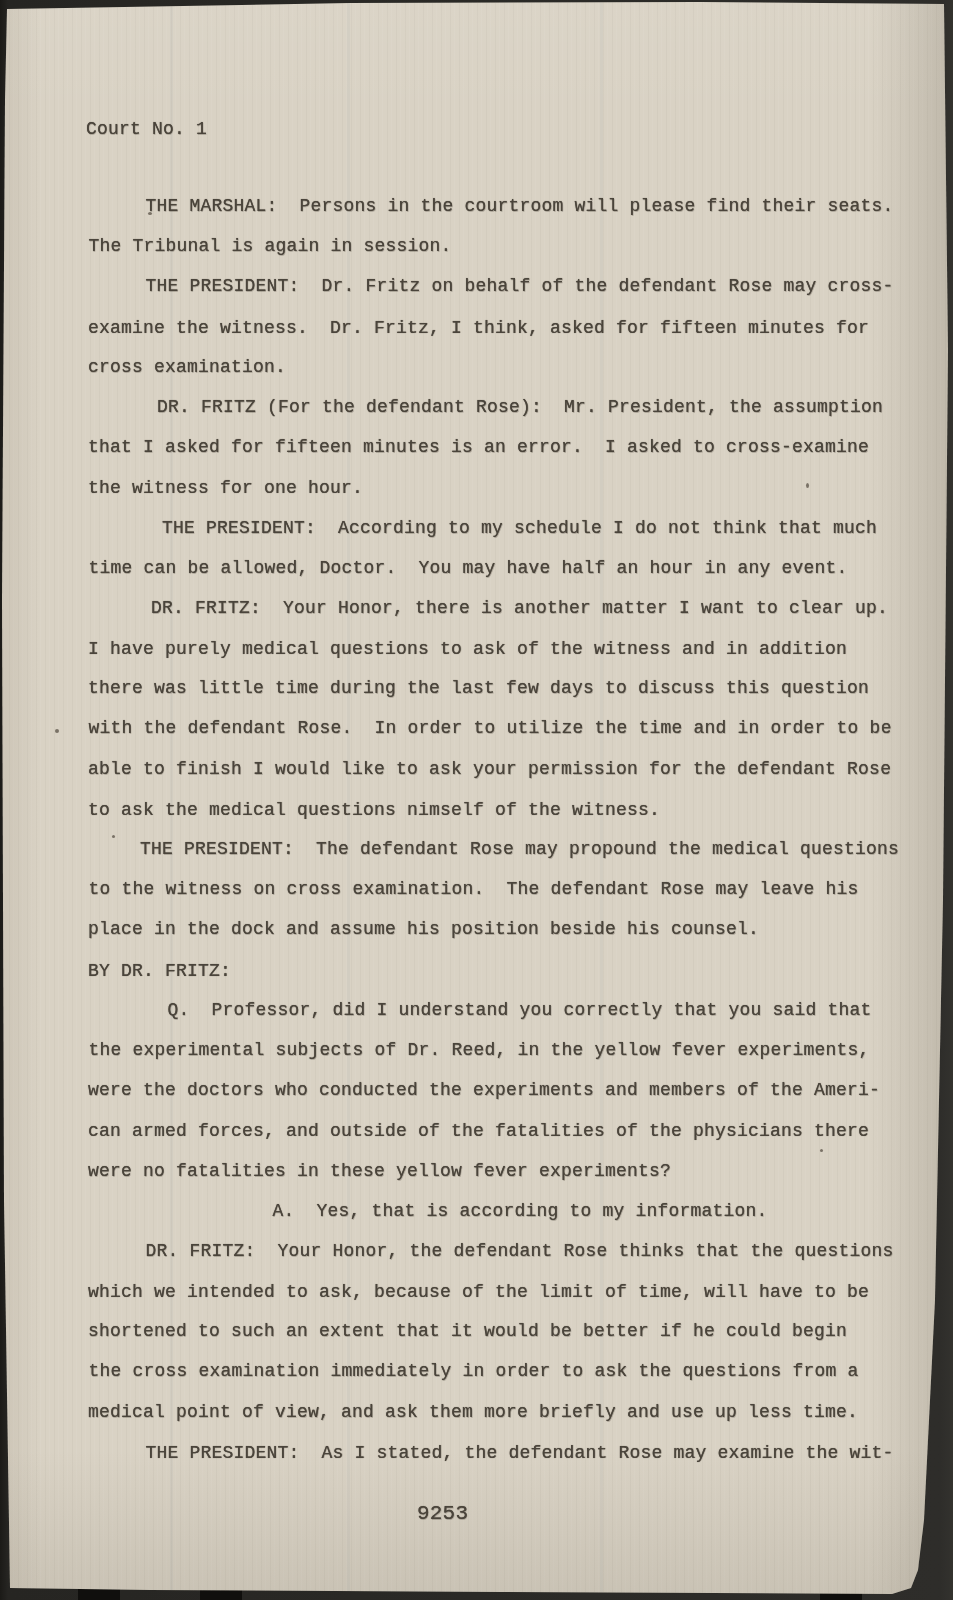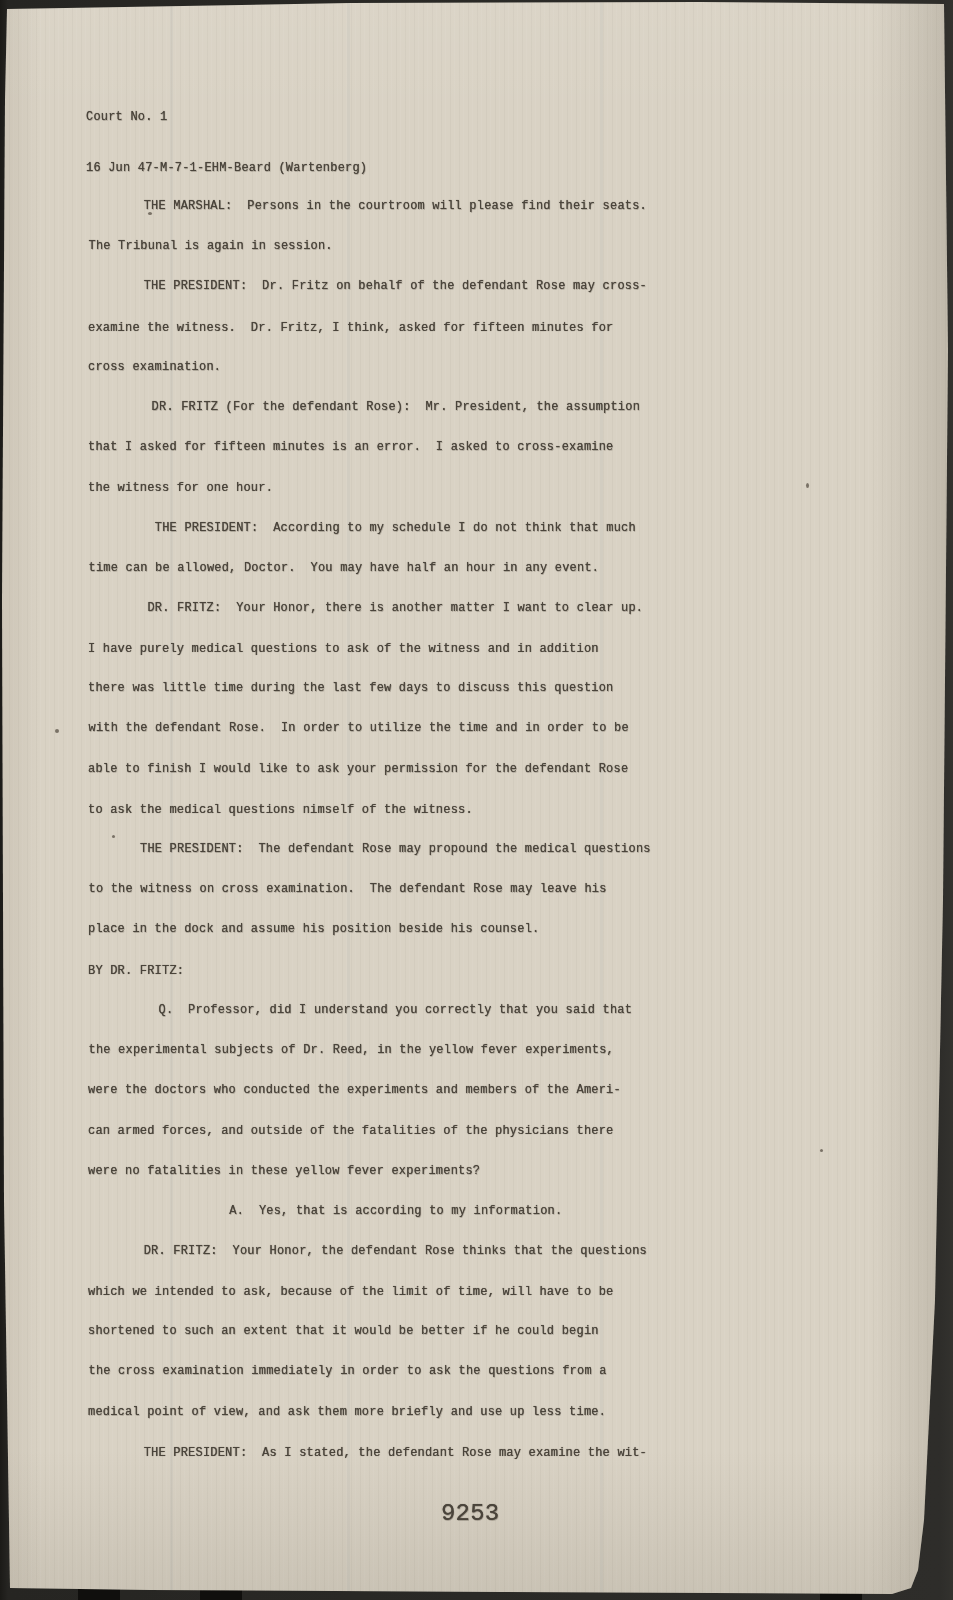--- a/index.html
+++ b/index.html
@@ -43,50 +43,49 @@
   .streak.s3{left:600px;}
   .speck{position:absolute;background:rgba(70,63,52,0.65);border-radius:50%;}
   .sp1{left:148px;top:212px;width:4px;height:3px;}
   .sp2{left:55px;top:729px;width:4px;height:4px;}
   .sp3{left:806px;top:483px;width:3px;height:5px;}
   .sp4{left:112px;top:835px;width:3px;height:3px;}
   .sp5{left:820px;top:1149px;width:3px;height:3px;}
 
   .typed{
     color:#4a443b;
-    font-size:12px;
+    font-size:18px;
     letter-spacing:0.2px;
     text-shadow:0 0 0.8px rgba(62,56,46,0.85), 0.6px 0.6px 0.4px rgba(62,56,46,0.22);
     white-space:pre;
   }
   .header{position:absolute;left:86px;top:78px;}
   .header .hline{line-height:23px;}
   .body-block{position:absolute;left:88px;top:186px;}
   .line{height:40.2px;line-height:40.2px;}
   .line.indent{padding-left:52px;text-align:center;}
   .line:nth-child(4n){transform:translateY(0.6px);}
   .line:nth-child(4n+2){transform:translateX(0.5px);}
-  .page-number{position:absolute;left:441px;top:1494px;font-size:24px;line-height:40px;}
+  .page-number{position:absolute;left:417px;top:1494px;font-size:21px;line-height:40px;}
 </style>
 </head>
 <body>
 
 <div class="scan">
   <div class="tab t1"></div>
   <div class="tab t2"></div>
   <div class="tab t3"></div>
 
   <div class="paper">
     <div class="streak s1"></div>
     <div class="streak s2"></div>
     <div class="streak s3"></div>
 
     <div class="header typed">
       <div class="hline">Court No. 1</div>
-      <div class="hline">16 Jun 47-M-7-1-EHM-Beard (Wartenberg)</div>
     </div>
 
     <div class="body-block typed" id="transcript"><div class="line indent">THE MARSHAL:  Persons in the courtroom will please find their seats.</div><div class="line">The Tribunal is again in session.</div><div class="line indent">THE PRESIDENT:  Dr. Fritz on behalf of the defendant Rose may cross-</div><div class="line">examine the witness.  Dr. Fritz, I think, asked for fifteen minutes for</div><div class="line">cross examination.</div><div class="line indent">DR. FRITZ (For the defendant Rose):  Mr. President, the assumption</div><div class="line">that I asked for fifteen minutes is an error.  I asked to cross-examine</div><div class="line">the witness for one hour.</div><div class="line indent">THE PRESIDENT:  According to my schedule I do not think that much</div><div class="line">time can be allowed, Doctor.  You may have half an hour in any event.</div><div class="line indent">DR. FRITZ:  Your Honor, there is another matter I want to clear up.</div><div class="line">I have purely medical questions to ask of the witness and in addition</div><div class="line">there was little time during the last few days to discuss this question</div><div class="line">with the defendant Rose.  In order to utilize the time and in order to be</div><div class="line">able to finish I would like to ask your permission for the defendant Rose</div><div class="line">to ask the medical questions nimself of the witness.</div><div class="line indent">THE PRESIDENT:  The defendant Rose may propound the medical questions</div><div class="line">to the witness on cross examination.  The defendant Rose may leave his</div><div class="line">place in the dock and assume his position beside his counsel.</div><div class="line">BY DR. FRITZ:</div><div class="line indent">Q.  Professor, did I understand you correctly that you said that</div><div class="line">the experimental subjects of Dr. Reed, in the yellow fever experiments,</div><div class="line">were the doctors who conducted the experiments and members of the Ameri-</div><div class="line">can armed forces, and outside of the fatalities of the physicians there</div><div class="line">were no fatalities in these yellow fever experiments?</div><div class="line indent">A.  Yes, that is according to my information.</div><div class="line indent">DR. FRITZ:  Your Honor, the defendant Rose thinks that the questions</div><div class="line">which we intended to ask, because of the limit of time, will have to be</div><div class="line">shortened to such an extent that it would be better if he could begin</div><div class="line">the cross examination immediately in order to ask the questions from a</div><div class="line">medical point of view, and ask them more briefly and use up less time.</div><div class="line indent">THE PRESIDENT:  As I stated, the defendant Rose may examine the wit-</div></div>
 
     <div class="page-number typed">9253</div>
 
     <div class="speck sp1"></div>
     <div class="speck sp2"></div>
     <div class="speck sp3"></div>
     <div class="speck sp4"></div>

